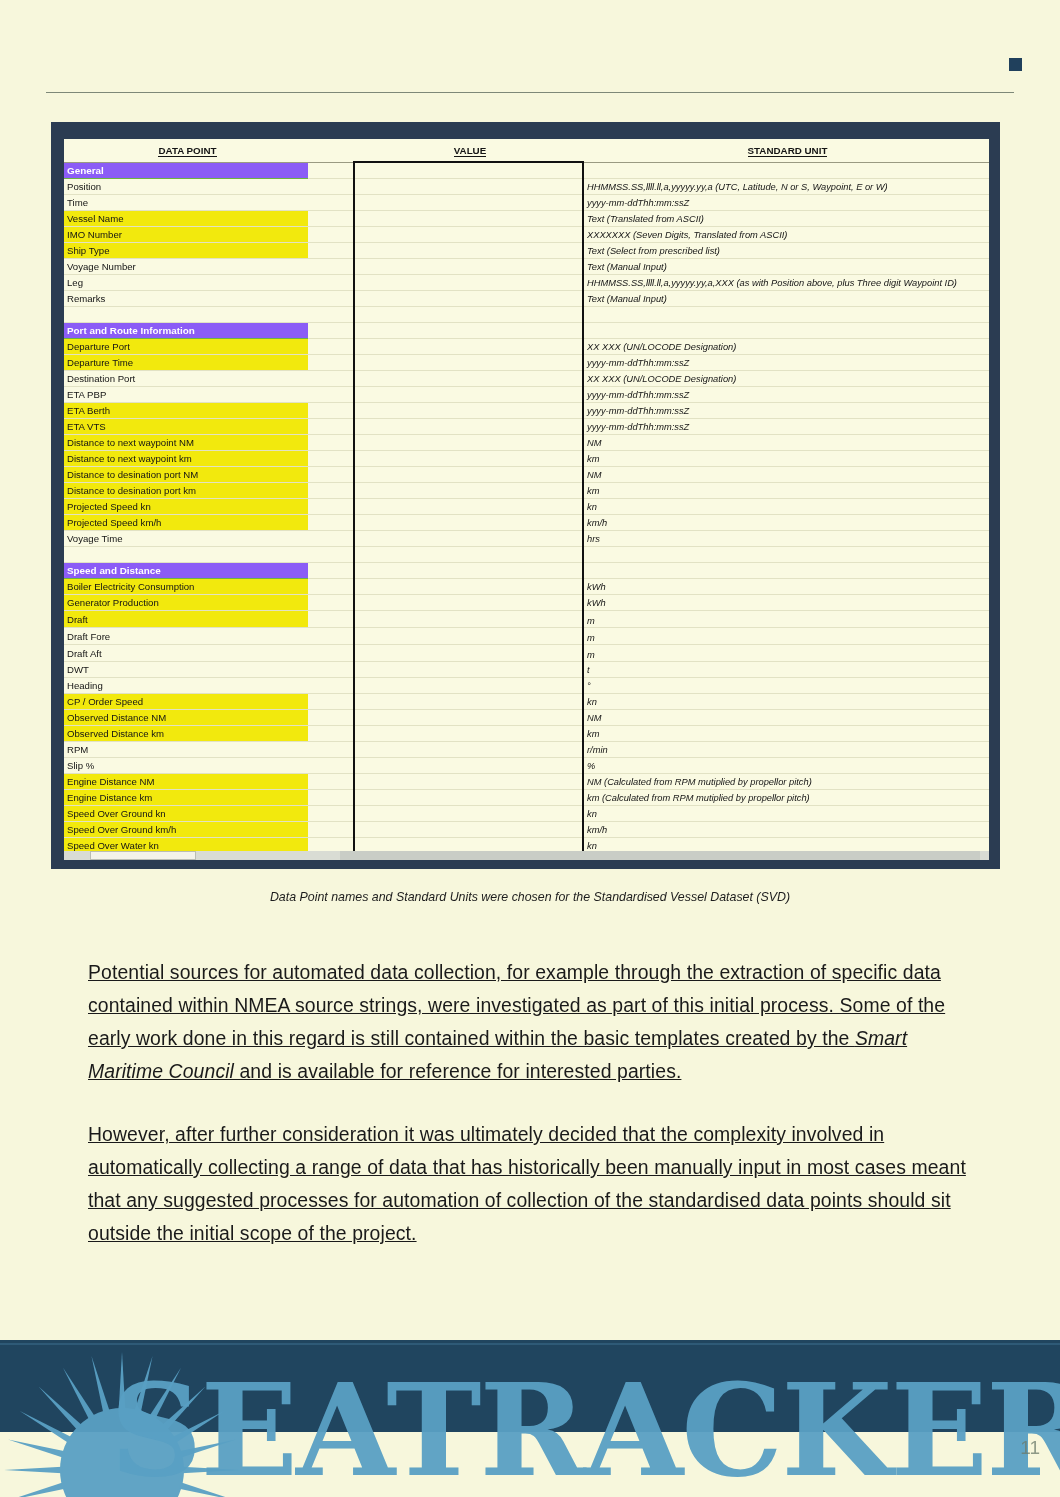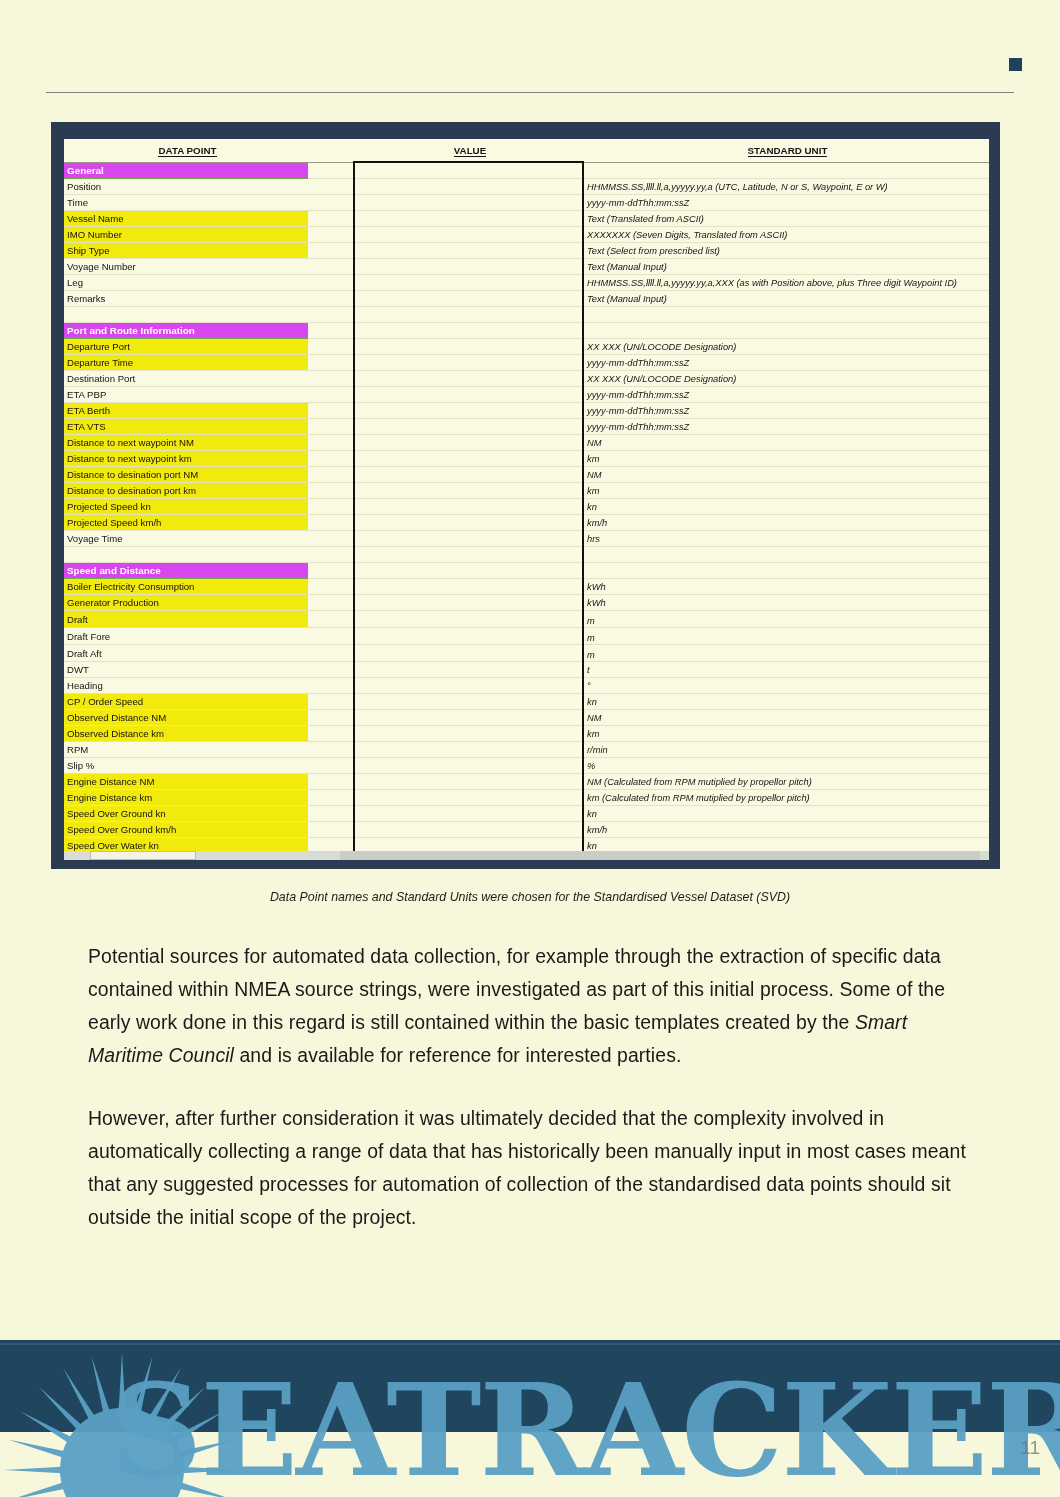--- a/index.html
+++ b/index.html
@@ -78,21 +78,21 @@
   }
   tr.hdr td.value-cell{border-left:none;border-right:none;}
   tr.firstbody td.value-cell{border-top:2px solid #111;}
 
   td.name-cell{padding-left:5px;}
   td.unit-cell{
     font-style:italic;font-size:9.3px;padding-left:5px;color:#161616;
   }
 
   .sec td.name-cell{
-    background:#d946ef;color:#ffffff;font-weight:bold;font-size:9.9px;
+    background:#8b5cf6;color:#ffffff;font-weight:bold;font-size:9.9px;
     border-bottom:1px solid #6cb343;
   }
   .hl td.name-cell{background:#f2e90d;}
   .tall td{height:31px;}
   .tall td.unit-cell{vertical-align:bottom;padding-bottom:1px;}
   .spacer td{height:14px;}
 
   
   .sheet-scroll{
     position:absolute;left:13px;top:729px;width:925px;height:9px;
@@ -113,21 +113,21 @@
     text-align:center;
     font-style:italic;font-size:12.4px;color:#1d1d1d;
   }
 
   
   .body-copy{
     position:absolute;left:88px;top:940px;width:890px;
     font-size:19.4px;line-height:33px;color:#1a1a1a;
     letter-spacing:.1px;
   }
-  .body-copy p{margin:0 0 30px 0;}
+  .body-copy p{margin:16px 0 30px 0;text-decoration:underline;}
   .body-copy em{font-style:italic;}
 
   
   .footer-band{
     position:absolute;left:0;top:1340px;width:1060px;height:92px;
     background:#20455f;
   }
   .footer-band .band-top{
     position:absolute;left:0;top:3px;width:1060px;height:2px;
     background:#3b6b8a;opacity:.55;

